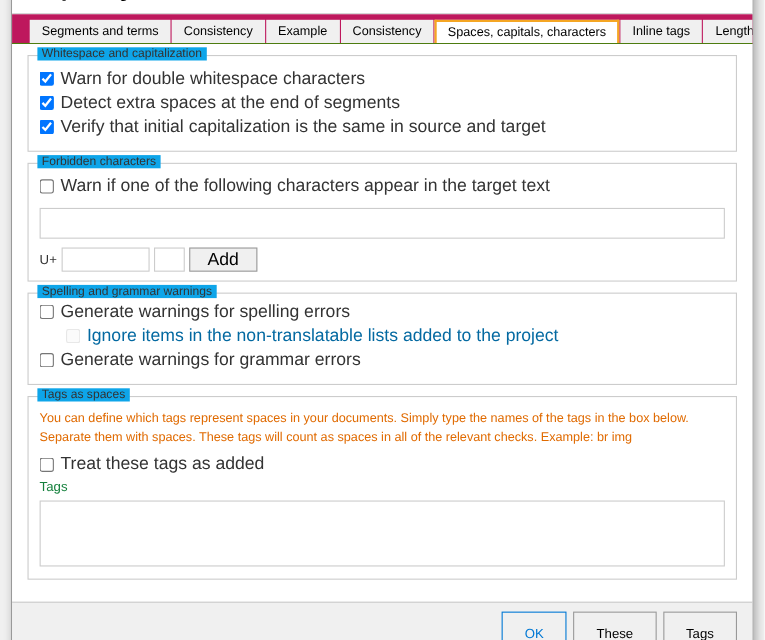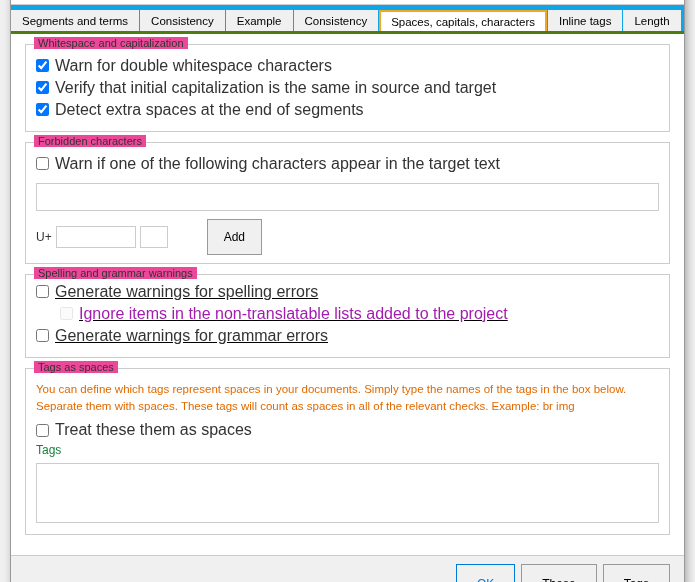--- a/index.html
+++ b/index.html
@@ -36,23 +36,23 @@
       height: 20px;
       cursor: pointer;
       display: flex;
       align-items: center;
       justify-content: center;
       font-size: 14px;
       color: #555;
     }
     .tabs {
       display: flex;
-      background: #0ea5e9;
-      border-bottom: 3px solid #4d7c0f;
-      padding: 4px 0 0;
+      background: #be185d;
+      border-bottom: 1px solid #4d7c0f;
+      padding: 4px 16px 0;
       flex-wrap: nowrap;
       overflow: hidden;
     }
     .tab {
       padding: 4px 10px;
       font-size: 11.5px;
       cursor: pointer;
       border: 1px solid transparent;
       border-bottom: none;
       margin-right: 1px;
@@ -75,21 +75,21 @@
     .section {
       border: 1px solid #ccc;
       margin-bottom: 10px;
       padding: 8px 10px;
       position: relative;
     }
     .section-title {
       position: absolute;
       top: -8px;
       left: 8px;
-      background: #ec4899;
+      background: #0ea5e9;
       padding: 0 4px;
       font-size: 11px;
       color: #333;
     }
     .section-body {
       margin-top: 4px;
     }
     .checkbox-row {
       display: flex;
       align-items: center;
@@ -101,21 +101,21 @@
       height: 13px;
     }
     .checkbox-row label {
       font-size: 16px;
       color: #333;
     }
     .checkbox-row.indented {
       margin-left: 24px;
     }
     .checkbox-row.disabled label {
-      color: #a21caf;
+      color: #0369a1;
     }
     .checkbox-row.disabled input[type=checkbox] {
       opacity: 0.5;
     }
     .forbidden-input {
       width: 100%;
       height: 28px;
       border: 1px solid #ccc;
       margin-top: 6px;
       margin-bottom: 6px;
@@ -141,26 +141,25 @@
     }
     .unicode-char {
       width: 28px;
       height: 22px;
       border: 1px solid #ccc;
       padding: 2px 4px;
       font-size: 12px;
     }
     .add-btn {
       padding: 2px 16px;
-      height: 36px;
+      height: 22px;
       background: #f0f0f0;
       border: 1px solid #999;
       cursor: pointer;
-      font-size: 12px;
-      margin-left: 35px;
+      font-size: 16px;
     }
     .info-text {
       font-size: 11.5px;
       color: #e06a00;
       line-height: 1.5;
       margin-bottom: 6px;
     }
     .tags-textarea {
       width: 100%;
       height: 60px;
@@ -190,21 +189,20 @@
       cursor: pointer;
       border: 1px solid #999;
       background: #f0f0f0;
     }
     .footer-btn.primary {
       border-color: #0078d4;
       color: #0078d4;
     }
     .spelling-section {
       padding-top: 4px;
-      text-decoration: underline;
     }
   </style>
 </head>
 <body>
 
 <div class="dialog">
 
   <div class="title-bar">
     <span class="title-bar-title">Edit QA settings</span>
     <span class="close-btn">✕</span>
@@ -224,26 +222,26 @@
   <div class="content">
 
     <div class="section">
       <span class="section-title">Whitespace and capitalization</span>
       <div class="section-body">
         <div class="checkbox-row">
           <input type="checkbox" id="double-whitespace" checked="" style="">
           <label for="double-whitespace">Warn for double whitespace characters</label>
         </div>
         <div class="checkbox-row">
+          <input type="checkbox" id="extra-spaces" checked="" style="">
+          <label for="extra-spaces">Detect extra spaces at the end of segments</label>
+        </div>
+        <div class="checkbox-row">
           <input type="checkbox" id="capitalization" checked="" style="">
           <label for="capitalization">Verify that initial capitalization is the same in source and target</label>
-        </div>
-        <div class="checkbox-row">
-          <input type="checkbox" id="extra-spaces" checked="" style="">
-          <label for="extra-spaces">Detect extra spaces at the end of segments</label>
         </div>
       </div>
     </div>
 
     <div class="section">
       <span class="section-title">Forbidden characters</span>
       <div class="section-body">
         <div class="checkbox-row">
           <input type="checkbox" id="forbidden-warn" style="">
           <label for="forbidden-warn">Warn if one of the following characters appear in the target text</label>
@@ -275,21 +273,21 @@
         </div>
       </div>
     </div>
 
     <div class="section">
       <span class="section-title">Tags as spaces</span>
       <div class="section-body">
         <p class="info-text">You can define which tags represent spaces in your documents. Simply type the names of the tags in the box below. Separate them with spaces. These tags will count as spaces in all of the relevant checks. Example: br img</p>
         <div class="checkbox-row">
           <input type="checkbox" id="treat-tags" style="">
-          <label for="treat-tags">Treat these them as spaces</label>
+          <label for="treat-tags">Treat these tags as added</label>
         </div>
         <div class="tags-label">Tags</div>
         <textarea class="tags-textarea" style=""></textarea>
       </div>
     </div>
 
   </div>
 
   <div class="footer">
     <button class="footer-btn primary">OK</button>

